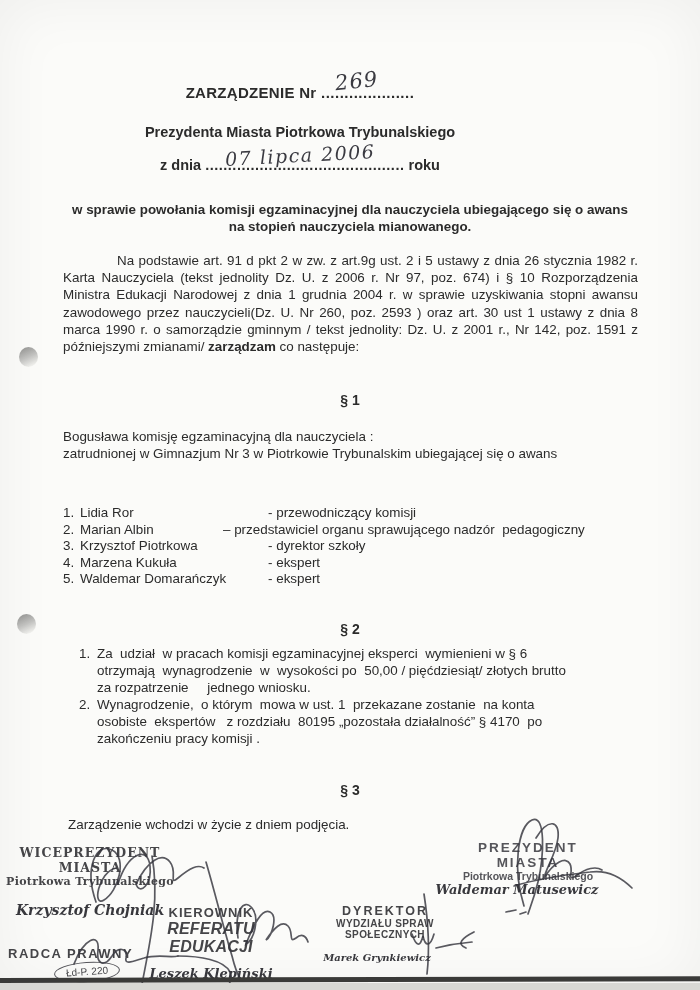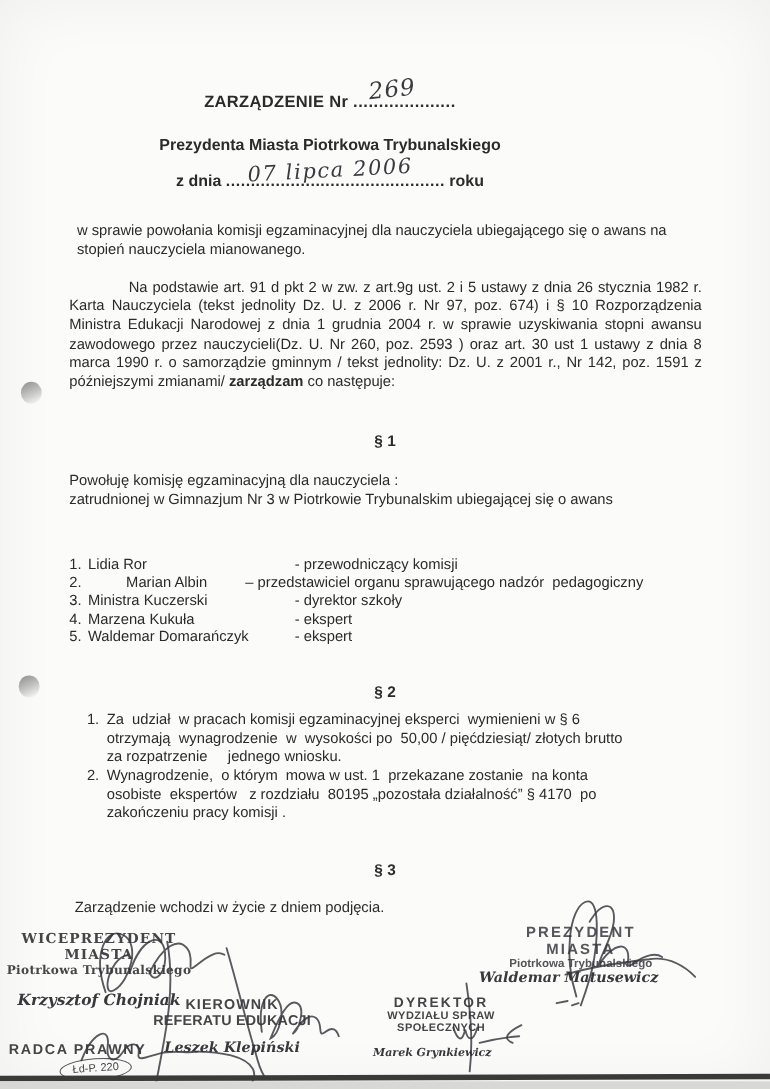--- a/index.html
+++ b/index.html
@@ -15,33 +15,33 @@
 
   .header-title{top:84px;font-size:15px;font-weight:bold;letter-spacing:.3px;}
   .org-line{top:124px;font-size:14.5px;font-weight:bold;}
   .date-line{top:157px;font-size:14.5px;font-weight:bold;}
   .dots-wrap{position:relative;display:inline-block;}
   .dots{font-weight:bold;letter-spacing:.5px;}
   .hw{font-family:"DejaVu Serif",serif;font-style:italic;color:#3a3a41;font-weight:500;}
   .hw-number{position:absolute;top:-15px;left:14px;font-size:21px;transform:rotate(-6deg);letter-spacing:1px;}
   .hw-date{position:absolute;top:-13px;left:20px;font-size:19px;transform:rotate(-3deg);white-space:nowrap;letter-spacing:1.5px;}
 
-  .subject{top:201px;left:70px;width:560px;font-size:13.4px;line-height:17px;}
+  .subject{top:201px;left:70px;width:560px;text-align:center;font-size:13.4px;line-height:17px;font-weight:bold;}
   .preamble{top:252px;left:63px;width:575px;font-size:13.4px;line-height:17.2px;text-align:justify;text-indent:54px;margin:0;}
 
   .sec-heading{left:0;width:700px;text-align:center;font-weight:bold;font-size:14px;}
   #s1h{top:392px;} #s2h{top:621px;} #s3h{top:782px;}
 
   .s1-body{top:428px;left:63px;width:578px;font-size:13.4px;line-height:17px;}
   .dash-gap{display:inline-block;width:20px;}
   .members{top:505px;left:63px;width:610px;font-size:13.4px;line-height:16.6px;}
   .member-row{display:flex;}
   .m-num{width:17px;flex:none;}
   .m-name{width:188px;flex:none;}
-  .member-row:nth-child(2) .m-name{width:143px;text-align:center;}
+  .member-row:nth-child(2) .m-name{width:143px;}
   .m-role{white-space:pre-wrap;}
 
   .s2-list{top:645px;left:79px;width:505px;font-size:13.4px;line-height:17px;}
   .s2-item{display:flex;}
   .s2-num{width:18px;flex:none;}
   .s2-text{white-space:pre-wrap;}
 
   .s3-text{top:817px;left:68px;font-size:13.4px;}
 
   
@@ -56,24 +56,24 @@
   .sig-vice .sig-name{font-size:14px;margin-top:14px;}
 
   .sig-radca{top:946px;left:4px;width:150px;text-align:left;}
   .sig-radca .t1{font-size:13px;letter-spacing:1.5px;padding-left:4px;font-weight:bold;}
   .badge-oval{display:inline-block;margin:1px 0 0 50px;font-size:10px;color:#47474a;
     border:1.4px solid #55555a;border-radius:50%;padding:3px 11px 4px;transform:rotate(-4deg);}
   .sig-radca .sig-name{font-size:12.5px;margin-top:2px;padding-left:2px;}
 
   .sig-kier{top:905px;left:135px;width:152px;}
   .sig-kier .t1{font-size:13px;letter-spacing:1px;}
-  .sig-kier .t2{font-size:13px;letter-spacing:.2px;}
+  .sig-kier .t2{font-size:16px;letter-spacing:.2px;font-style:italic;}
   .sig-kier .sig-name{font-size:13px;margin-top:10px;}
 
-  .sig-dyr{top:904px;left:305px;width:160px;margin-left:16px;}
+  .sig-dyr{top:904px;left:305px;width:160px;}
   .sig-dyr .t1{font-size:12.5px;letter-spacing:2px;}
   .sig-dyr .t2{font-size:10px;letter-spacing:.4px;}
   .sig-dyr .sig-name{font-size:10px;margin-top:12px;margin-left:-16px;}
 
   .sig-pres{top:840px;left:448px;width:160px;color:#55555a;}
   .sig-pres .t1{font-size:13.5px;letter-spacing:2px;}
   .sig-pres .t2{font-size:10.5px;}
   .sig-pres .sig-name{font-size:13px;margin-left:-22px;}
 
   
@@ -117,38 +117,38 @@
     <span>roku</span>
   </div>
 
   <div class="abs subject">w sprawie powołania komisji egzaminacyjnej dla nauczyciela ubiegającego się o awans na stopień nauczyciela mianowanego.</div>
 
   <p class="abs preamble"><span>Na podstawie art. 91 d pkt 2 w zw. z art.9g ust. 2 i 5 ustawy z dnia 26 stycznia 1982 r. Karta Nauczyciela (tekst jednolity Dz. U. z 2006 r. Nr 97, poz. 674) i § 10 Rozporządzenia Ministra Edukacji Narodowej z dnia 1 grudnia 2004 r. w sprawie uzyskiwania stopni awansu zawodowego przez nauczycieli(Dz. U. Nr 260, poz. 2593 ) oraz art. 30 ust 1 ustawy z dnia 8 marca 1990 r. o samorządzie gminnym / tekst jednolity: Dz. U. z 2001 r., Nr 142, poz. 1591 z późniejszymi zmianami/ </span><span class="b">zarządzam</span><span> co następuje:</span></p>
 
   <div id="s1h" class="abs sec-heading">§ 1</div>
 
   <div class="abs s1-body">
-    <div>Powołuję komisję egzaminacyjną dla nauczyciela :</div>
+    <div>Bogusława komisję egzaminacyjną dla nauczyciela :</div>
     <div>zatrudnionej w Gimnazjum Nr 3 w Piotrkowie Trybunalskim  ubiegającej się  o awans</div>
   </div>
 
   <div class="abs members">
     <div class="member-row">
       <span class="m-num">1.</span>
       <span class="m-name">Lidia Ror</span>
       <span class="m-role">- przewodniczący komisji</span>
     </div>
     <div class="member-row">
       <span class="m-num">2.</span>
       <span class="m-name">Marian Albin</span>
       <span class="m-role">– przedstawiciel organu sprawującego nadzór  pedagogiczny</span>
     </div>
     <div class="member-row">
       <span class="m-num">3.</span>
-      <span class="m-name">Ministra Kuczerski</span>
+      <span class="m-name">Krzysztof Piotrkowa</span>
       <span class="m-role">- dyrektor szkoły</span>
     </div>
     <div class="member-row">
       <span class="m-num">4.</span>
       <span class="m-name">Marzena Kukuła</span>
       <span class="m-role">- ekspert</span>
     </div>
     <div class="member-row">
       <span class="m-num">5.</span>
       <span class="m-name">Waldemar Domarańczyk</span>

